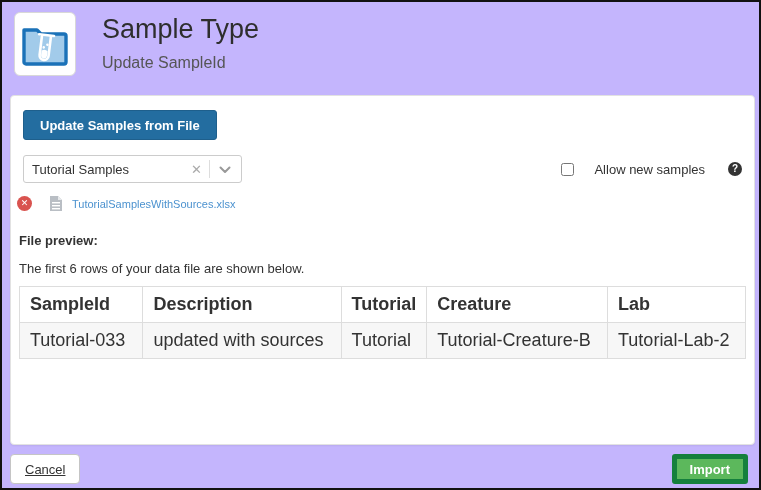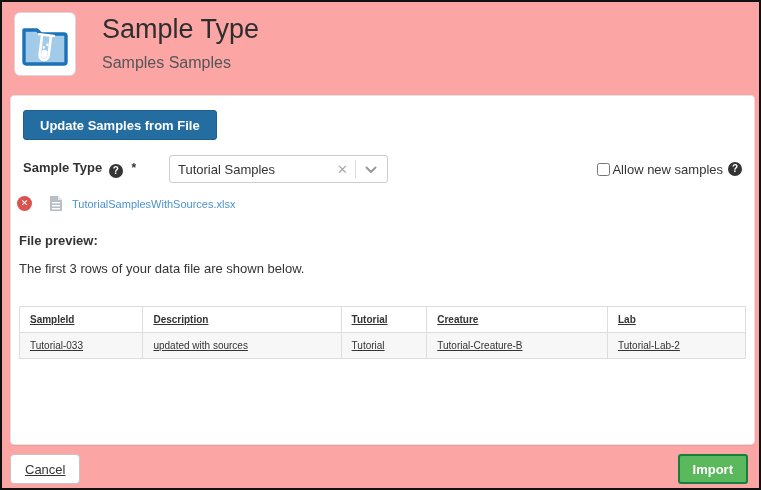--- a/index.html
+++ b/index.html
@@ -1,21 +1,21 @@
 <!DOCTYPE html>
 <html><head>
 <meta charset="utf-8">
 <style>
   * { margin:0; padding:0; box-sizing:border-box; }
   html,body { background:#fff; }
   body { font-family:"Liberation Sans","DejaVu Sans",sans-serif; color:#333; }
 
   .screen {
     position:relative; width:761px; height:490px;
-    border:2px solid #111; background:#fca5a5; overflow:hidden;
+    border:2px solid #111; background:#c4b5fd; overflow:hidden;
   }
 
   
   .header { position:absolute; left:12px; top:10px; display:flex; gap:26px; }
   .icon-card {
     width:62px; height:64px; background:#fff;
     border:1px solid #d8d8d8; border-radius:6px;
     display:flex; align-items:center; justify-content:center;
   }
   .titles h1 { font-size:27px; font-weight:400; color:#2e2e2e; margin-top:2px; }
@@ -49,57 +49,57 @@
   .select {
     width:219px; height:28px; background:#fff; border:1px solid #ccc;
     border-radius:3px; display:flex; align-items:center; padding:0 8px;
     cursor:pointer;
   }
   .sel-value { flex:1; font-size:13px; color:#333; }
   .sel-clear { color:#aaa; font-size:13px; padding:0 7px 0 2px; }
   .sel-sep { width:1px; height:18px; background:#ddd; }
   .sel-chevron { padding:2px 2px 0 9px; display:flex; align-items:center; }
 
-  .allow-row { margin-left:auto; display:flex; align-items:center; gap:2px; font-size:13px; color:#333; }
+  .allow-row { margin-left:auto; display:flex; align-items:center; gap:20px; font-size:13px; color:#333; }
   .allow-row input { width:13px; height:13px; cursor:pointer; }
 
   .file-row {
     position:absolute; left:6px; top:99px; display:flex; align-items:center; gap:9px;
   }
   .remove-icon {
     width:15px; height:15px; border-radius:50%; background:#d9534f; color:#fff;
     font-size:9px; font-weight:bold; text-align:center; line-height:15px; cursor:pointer;
   }
   .doc-icon { display:flex; margin-left:8px; }
   .file-link { font-size:11px; color:#4c92cf; text-decoration:none; }
 
   .preview-heading { position:absolute; left:8px; top:137px; font-size:13px; font-weight:bold; }
   .preview-note    { position:absolute; left:8px; top:165px; font-size:13px; }
 
   table.preview {
-    position:absolute; left:8px; top:210px; width:727px;
-    border-collapse:collapse; font-size:10px;text-decoration:underline;
+    position:absolute; left:8px; top:190px; width:727px;
+    border-collapse:collapse; font-size:18px;
   }
   table.preview th, table.preview td {
     border:1px solid #ddd; padding:7px 10px; text-align:left; color:#333;
     font-weight:normal;
   }
   table.preview th { font-weight:bold; background:#fff; }
   table.preview tbody tr:nth-child(odd)  td { background:#f7f7f7; }
   table.preview tbody tr:nth-child(even) td { background:#fff; }
 
   
   .btn-cancel {
     position:absolute; left:8px; top:452px; height:30px; padding:0 14px;
     background:#fff; border:1px solid #c5c5c5; border-radius:4px;
     font-family:inherit; font-size:13px; color:#333; cursor:pointer;text-decoration:underline;
   }
   .btn-import {
     position:absolute; right:11px; top:452px; height:30px; padding:0 13px;
-    background:#5cb85c; border:2px solid #15803d; border-radius:3px;
+    background:#5cb85c; border:5px solid #15803d; border-radius:3px;
     font-family:inherit; font-size:13px; font-weight:bold; color:#fff; cursor:pointer;
   }
 </style>
 </head>
 <body>
 
 <div class="screen">
 
   <div class="header">
     <div class="icon-card">
@@ -109,34 +109,29 @@
           <line x1="16.5" y1="15" x2="31.5" y2="15" stroke="#fff" stroke-width="2.6" stroke-linecap="round"></line>
           <path d="M19.5 16 v19.5 a4.5 4.5 0 0 0 9 0 V16" fill="none" stroke="#fff" stroke-width="2.6" stroke-linecap="round"></path>
           <circle cx="26" cy="24.5" r="1.3" fill="#fff"></circle>
           <circle cx="22.7" cy="27.5" r="1.3" fill="#fff"></circle>
           <path d="M21 31 q3 -2.5 6 0 v4.5 a3 3 0 0 1 -6 0 z" fill="#fff"></path>
         </g>
       </svg>
     </div>
     <div class="titles">
       <h1>Sample Type</h1>
-      <div class="subtitle">Samples Samples</div>
+      <div class="subtitle">Update SampleId</div>
     </div>
   </div>
 
   <div class="panel">
 
     <button class="tab-btn">Update Samples from File</button>
 
     <div class="form-row">
-      <div class="field-label">
-        <span>Sample Type</span>
-        <span class="qicon">?</span>
-        <span class="req">*</span>
-      </div>
 
       <div class="select">
         <span class="sel-value">Tutorial Samples</span>
         <span class="sel-clear">✕</span>
         <span class="sel-sep"></span>
         <span class="sel-chevron">
           <svg width="12" height="8" viewBox="0 0 12 8">
               <polyline points="1.5,1.5 6,6 10.5,1.5" fill="none" stroke="#999" stroke-width="2" stroke-linecap="round" stroke-linejoin="round"></polyline>
             </svg>
         </span>
@@ -157,21 +152,21 @@
           <path d="M9 1 l4 4 h-4 z" fill="#e8eaec"></path>
           <rect x="3" y="7" width="8" height="1.4" fill="#fff"></rect>
           <rect x="3" y="10" width="8" height="1.4" fill="#fff"></rect>
           <rect x="3" y="13" width="8" height="1.4" fill="#fff"></rect>
         </svg>
       </span>
       <a href="#" class="file-link">TutorialSamplesWithSources.xlsx</a>
     </div>
 
     <div class="preview-heading">File preview:</div>
-    <div class="preview-note">The first 3 rows of your data file are shown below.</div>
+    <div class="preview-note">The first 6 rows of your data file are shown below.</div>
 
     <table class="preview">
       <colgroup>
           <col style="width: 17%;">
           <col style="width: 27.3%;">
           <col style="width: 11.8%;">
           <col style="width: 24.9%;">
           <col style="width: 19%;">
         </colgroup>
       <thead>

